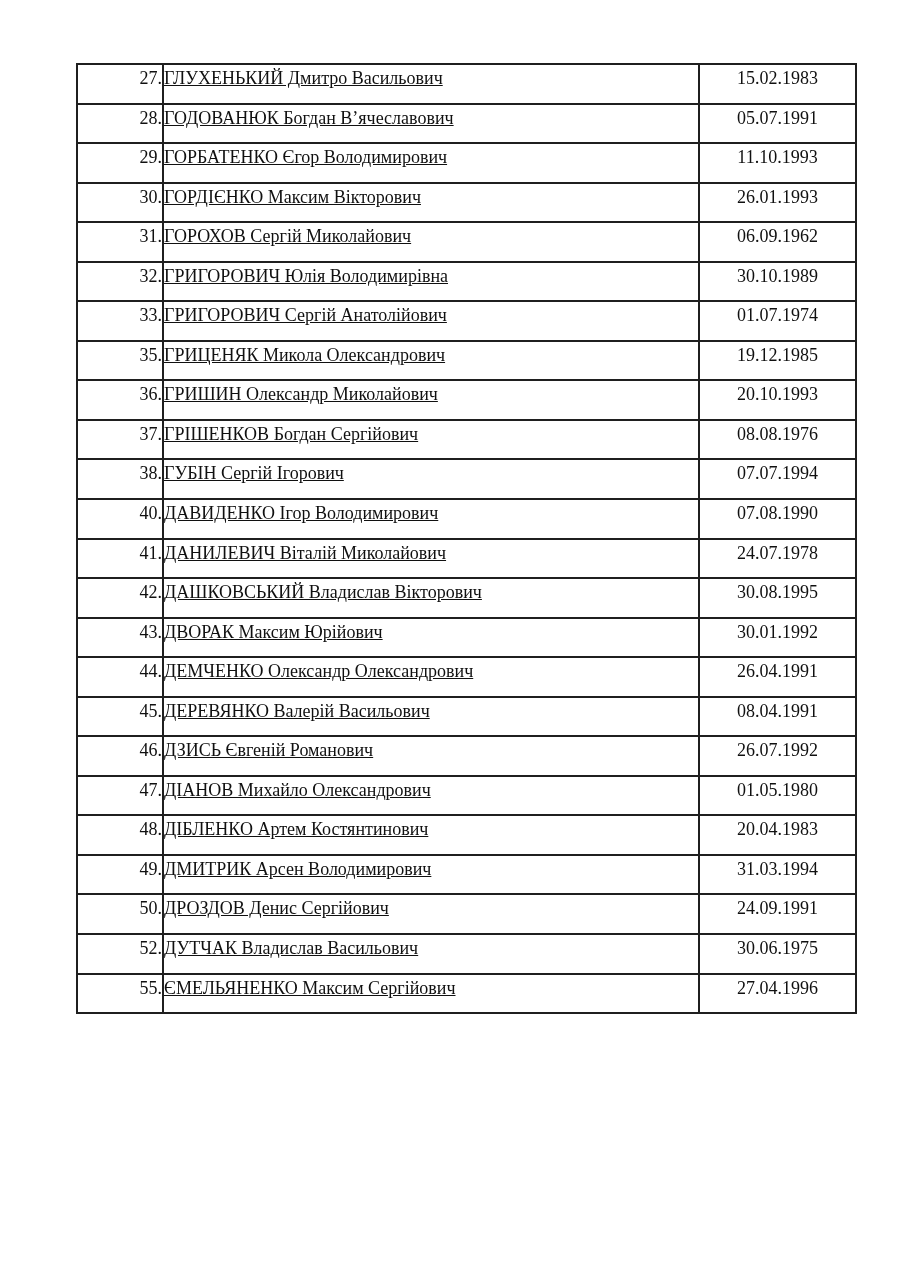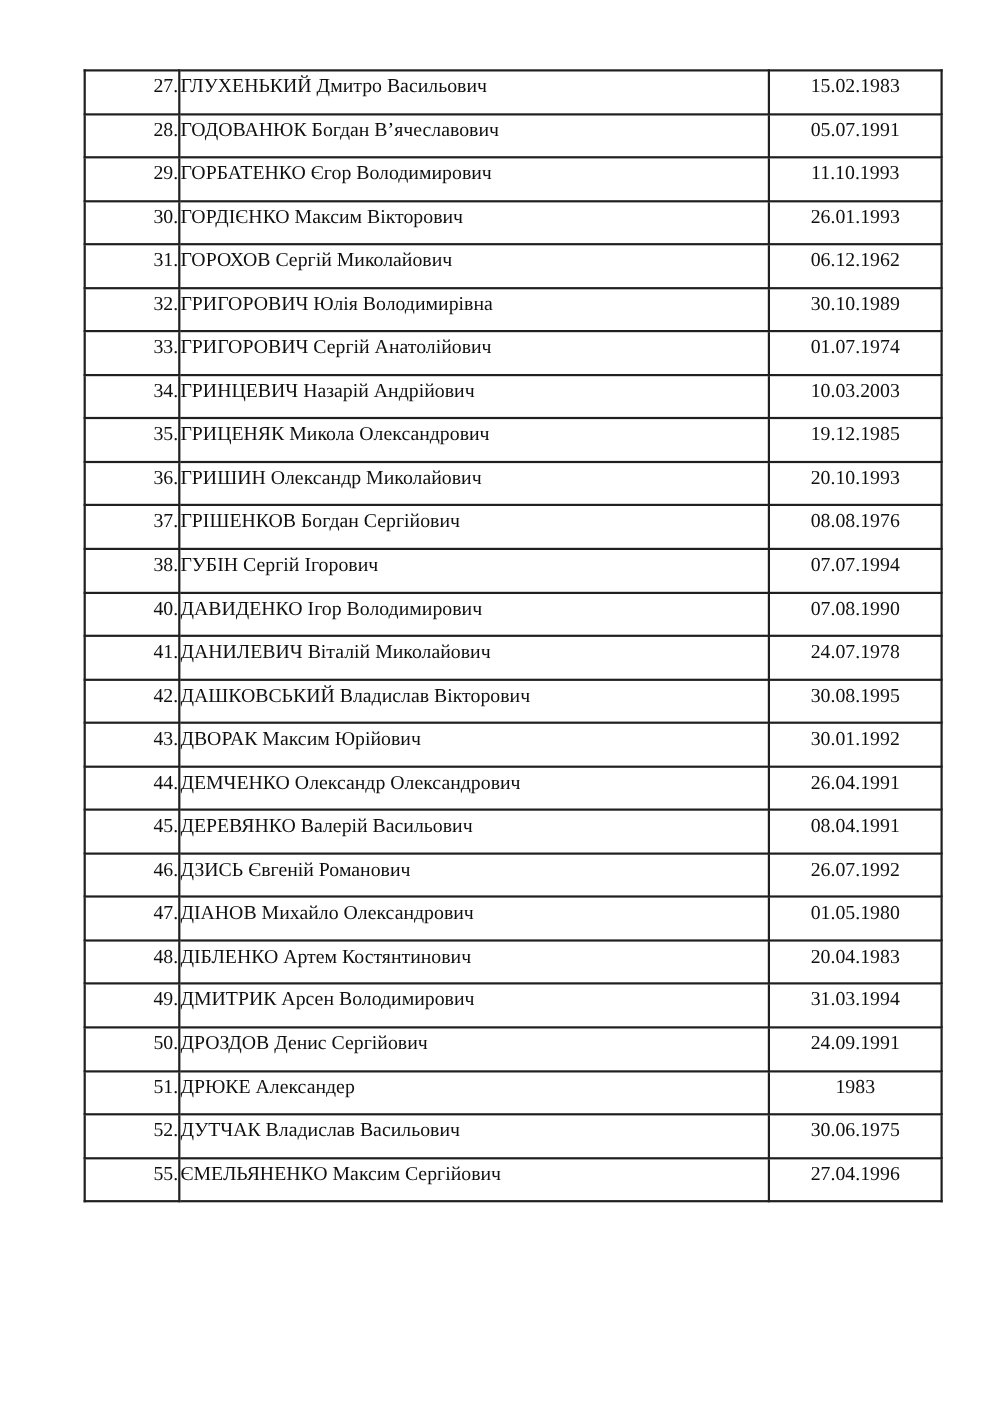--- a/index.html
+++ b/index.html
@@ -36,20 +36,21 @@
     overflow: hidden;
     white-space: nowrap;
   }
   td.c-num {
     text-align: right;
     padding-right: 10px;
   }
   td.c-name {
     text-align: left;
     padding-left: 11px;
+    text-decoration: underline;
   }
   td.c-date {
     text-align: center;
   }
 </style>
 </head>
 <body>
 
 <div class="page">
   <table class="roster">
@@ -75,36 +76,31 @@
     <td class="c-date">11.10.1993</td>
   </tr>
         <tr>
     <td class="c-num">30.</td>
     <td class="c-name">ГОРДІЄНКО Максим Вікторович</td>
     <td class="c-date">26.01.1993</td>
   </tr>
         <tr>
     <td class="c-num">31.</td>
     <td class="c-name">ГОРОХОВ Сергій Миколайович</td>
-    <td class="c-date">06.12.1962</td>
+    <td class="c-date">06.09.1962</td>
   </tr>
         <tr>
     <td class="c-num">32.</td>
     <td class="c-name">ГРИГОРОВИЧ Юлія Володимирівна</td>
     <td class="c-date">30.10.1989</td>
   </tr>
         <tr>
     <td class="c-num">33.</td>
     <td class="c-name">ГРИГОРОВИЧ Сергій Анатолійович</td>
     <td class="c-date">01.07.1974</td>
-  </tr>
-        <tr>
-    <td class="c-num">34.</td>
-    <td class="c-name">ГРИНЦЕВИЧ Назарій Андрійович</td>
-    <td class="c-date">10.03.2003</td>
   </tr>
         <tr>
     <td class="c-num">35.</td>
     <td class="c-name">ГРИЦЕНЯК Микола Олександрович</td>
     <td class="c-date">19.12.1985</td>
   </tr>
         <tr>
     <td class="c-num">36.</td>
     <td class="c-name">ГРИШИН Олександр Миколайович</td>
     <td class="c-date">20.10.1993</td>
@@ -168,25 +164,20 @@
     <td class="c-num">49.</td>
     <td class="c-name">ДМИТРИК Арсен Володимирович</td>
     <td class="c-date">31.03.1994</td>
   </tr>
         <tr>
     <td class="c-num">50.</td>
     <td class="c-name">ДРОЗДОВ Денис Сергійович</td>
     <td class="c-date">24.09.1991</td>
   </tr>
         <tr>
-    <td class="c-num">51.</td>
-    <td class="c-name">ДРЮКЕ Александер</td>
-    <td class="c-date">1983</td>
-  </tr>
-        <tr>
     <td class="c-num">52.</td>
     <td class="c-name">ДУТЧАК Владислав Васильович</td>
     <td class="c-date">30.06.1975</td>
   </tr>
         <tr>
     <td class="c-num">55.</td>
     <td class="c-name">ЄМЕЛЬЯНЕНКО Максим Сергійович</td>
     <td class="c-date">27.04.1996</td>
   </tr>
       </tbody>

